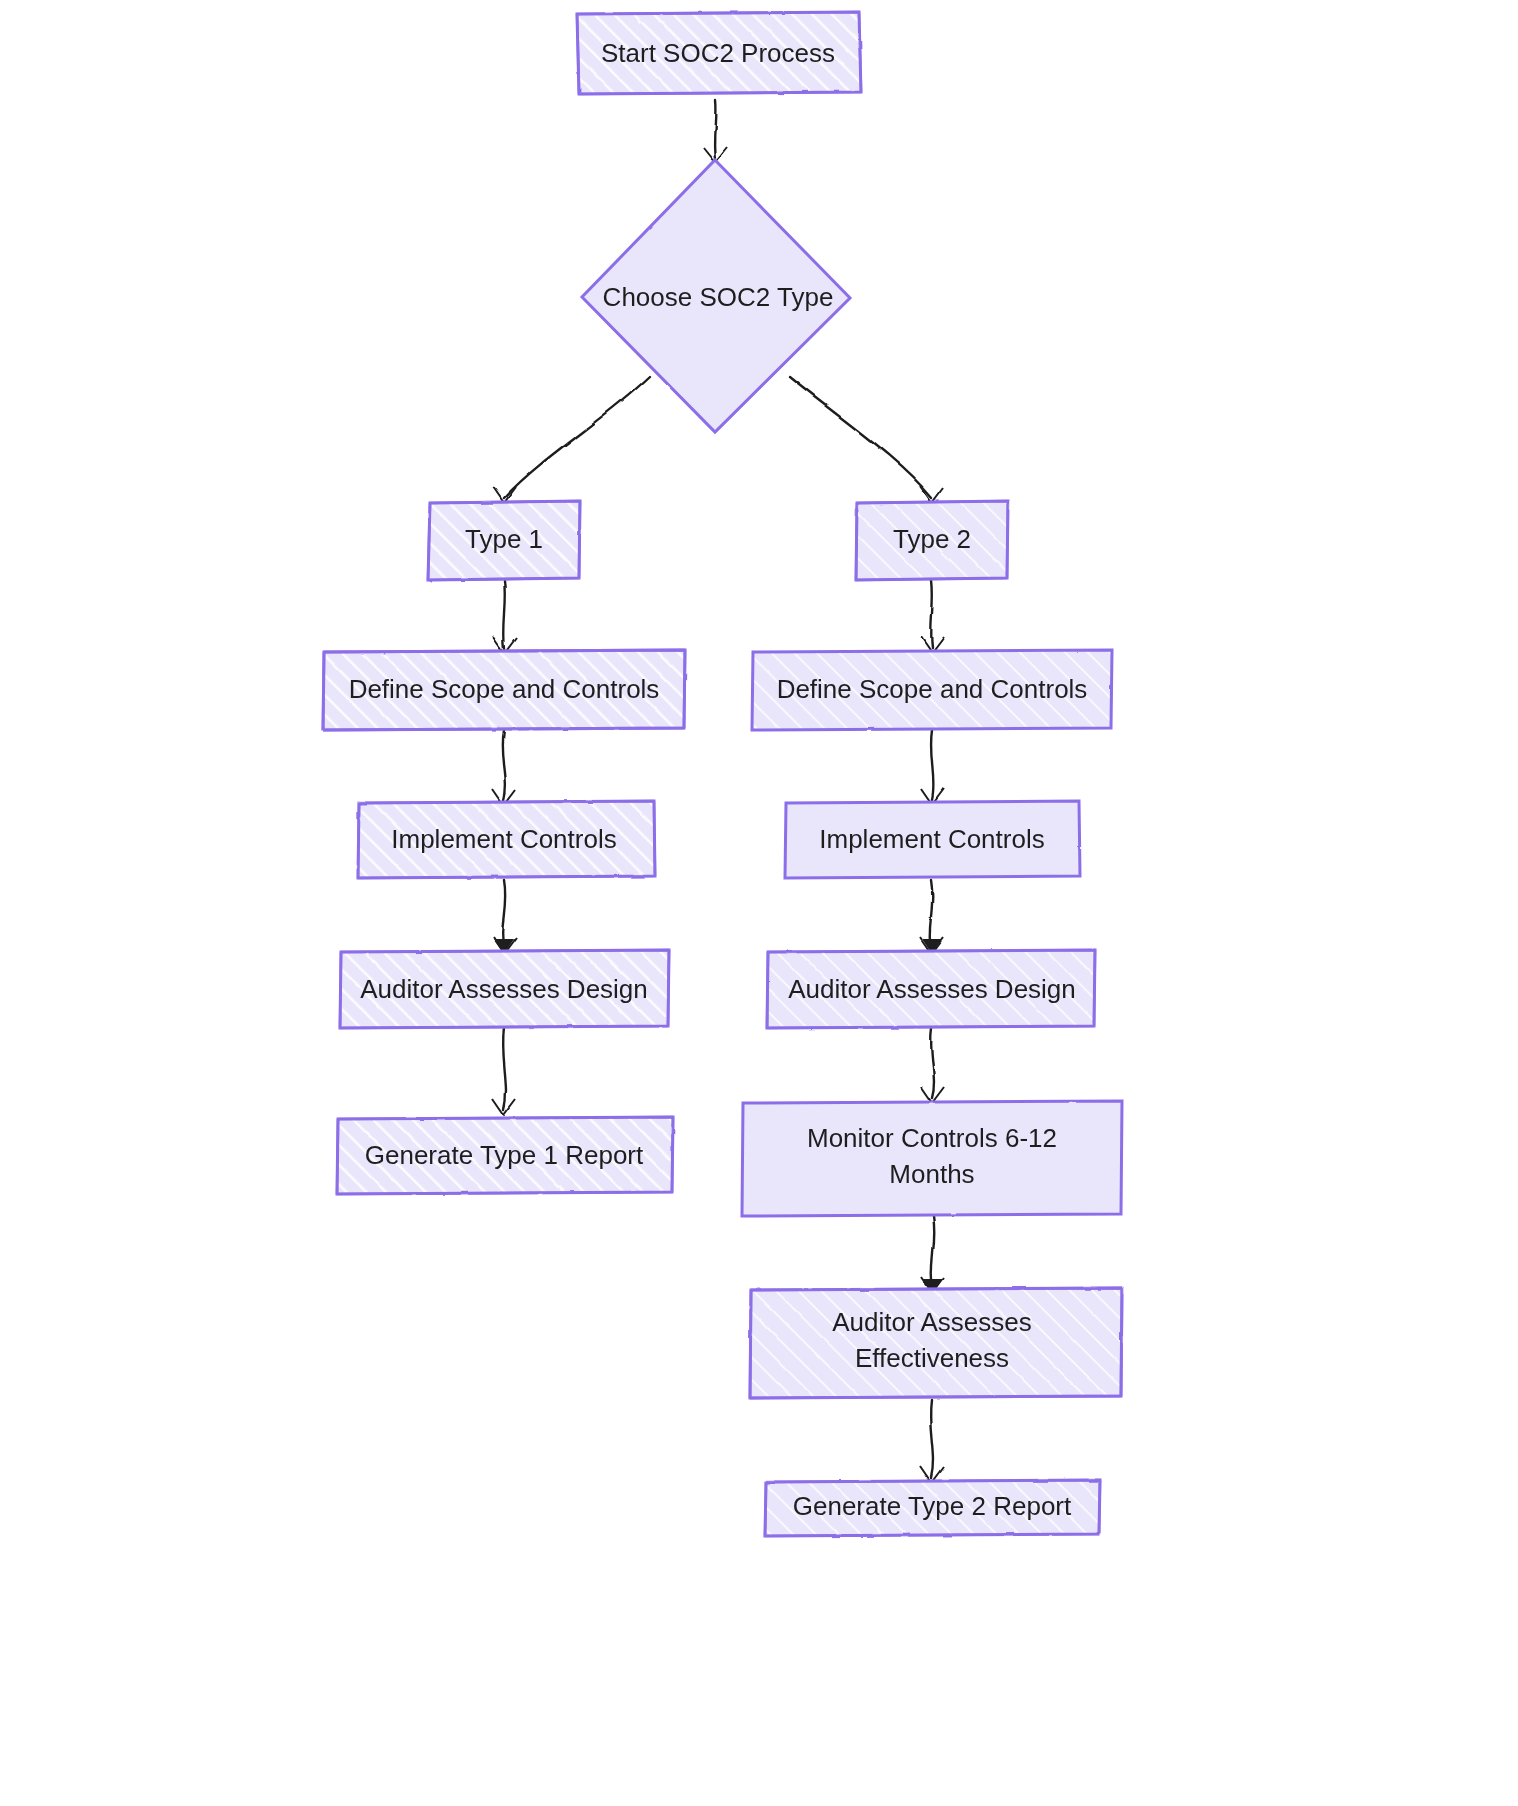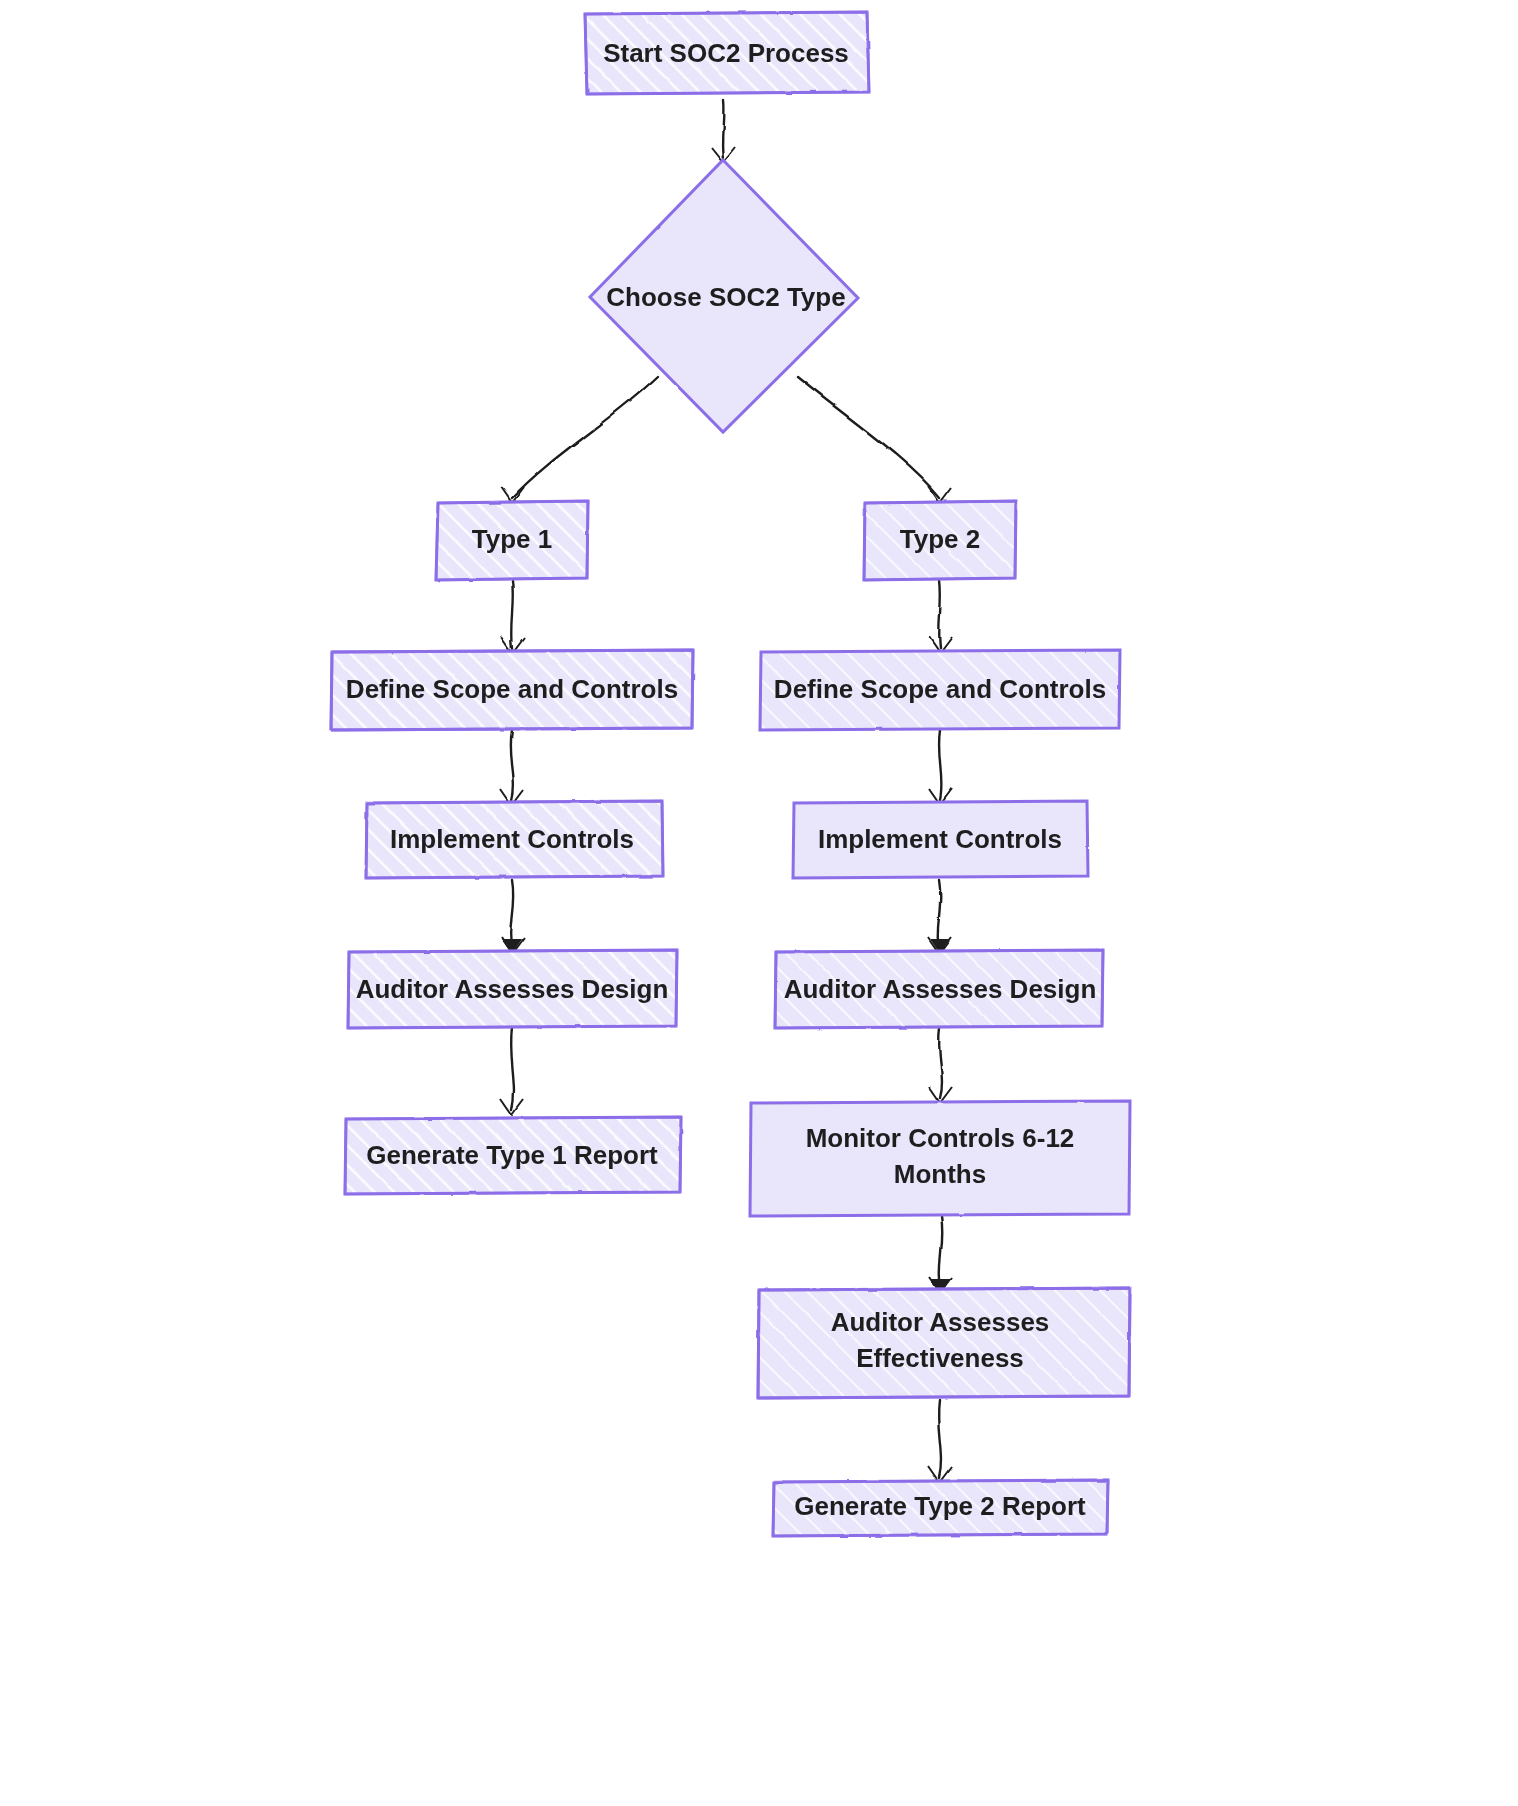--- a/index.html
+++ b/index.html
@@ -10,24 +10,23 @@
   }
   body {
     font-family: "Liberation Sans", sans-serif;
     width: 1518px;
     height: 1806px;
     overflow: hidden;
     position: relative;
   }
   #canvas-root {
     position: absolute;
-    left: 12px; top: 0;
+    left: 4px; top: 0;
     width: 1408px;
     height: 1806px;
-    font-weight: bold;
   }
   svg#flow {
     position: absolute;
     left: 0; top: 0;
     width: 1518px;
     height: 1806px;
     display: block;
   }
   .node-label {
     font-family: "Liberation Sans", sans-serif;

